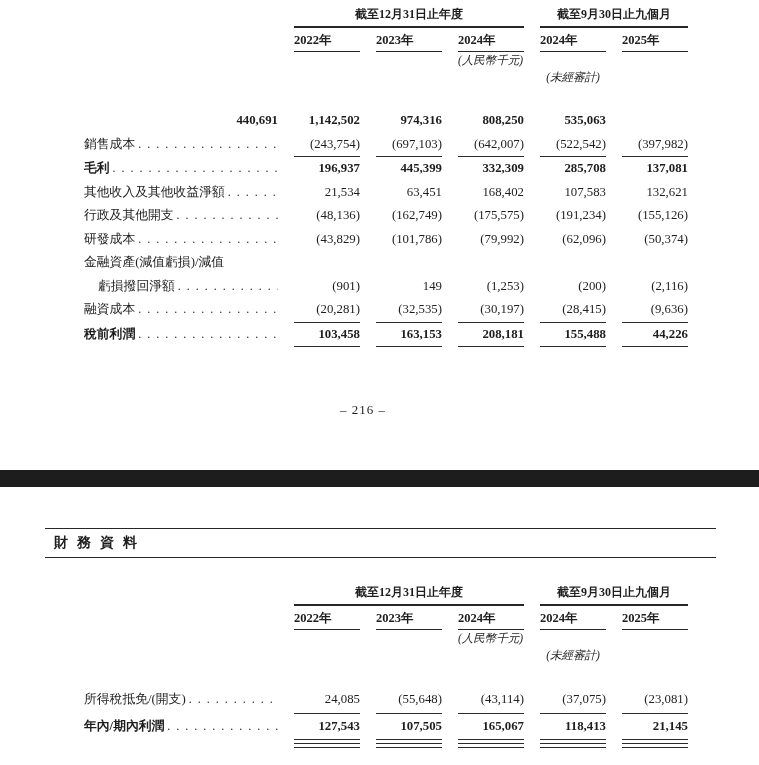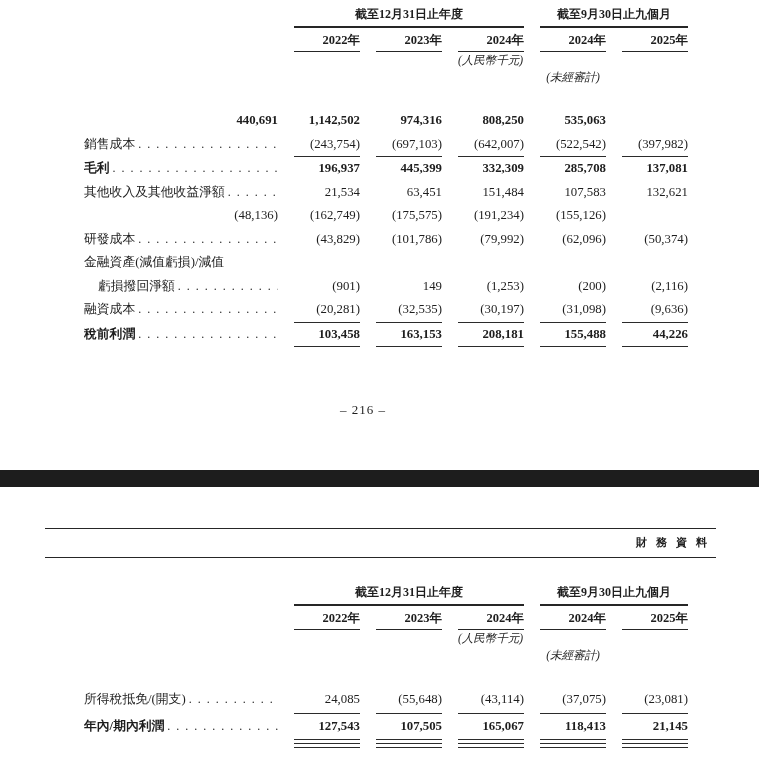--- a/index.html
+++ b/index.html
@@ -14,21 +14,21 @@
   #table2{top:584px;}
 
   .grid-row{display:grid;grid-template-columns:194px repeat(5,66px);column-gap:16px;align-items:baseline;}
   .group-row{display:grid;grid-template-columns:194px 230px 148px;column-gap:16px;}
   .group-cell{
     text-align:center;font-weight:bold;font-size:12px;line-height:16px;
     padding-bottom:4px;border-bottom:2px solid #262626;white-space:nowrap;
   }
   .year-row{margin-top:4px;}
   .year-cell{
-    text-align:right;font-weight:bold;font-size:12.5px;line-height:16px;
+    text-align:left;font-weight:bold;font-size:12.5px;line-height:16px;
     padding-bottom:3px;border-bottom:1.5px solid #262626;white-space:nowrap;
   }
   .note-row{height:17px;}
   .note-row2{height:19px;}
   .note{font-style:italic;font-size:11.5px;white-space:nowrap;line-height:17px;}
   .note-right{}
   .note-center{text-align:center;}
 
   .tbody{margin-top:21px;}
   .trow{line-height:23.5px;font-size:12.8px;}
@@ -43,21 +43,21 @@
   .uline .tnum{border-bottom:1.4px solid #2b2b2b;}
   .rule-row{margin-top:3px;}
   .dbl{height:3px;border-top:1.4px solid #2b2b2b;border-bottom:1.4px solid #2b2b2b;}
 
   
   .page-num{position:absolute;top:402px;left:0;width:726px;text-align:center;font-size:13px;letter-spacing:1px;}
   .black-bar{position:absolute;top:470px;left:0;width:759px;height:17px;background:#1d1d1d;}
   .section-head{
     position:absolute;top:528px;left:45px;width:671px;
     border-top:1.5px solid #262626;border-bottom:1.5px solid #262626;
-    text-align:right;font-weight:bold;font-size:11px;line-height:19px;
+    text-align:left;font-weight:bold;font-size:14px;line-height:19px;
     padding:4px 0 5px 0;letter-spacing:9px;text-indent:9px;
   }
 </style>
 </head>
 <body>
 
 <div class="fin-table" id="table1">
 
   <div class="group-row">
     <div></div>
@@ -126,27 +126,31 @@
       <div class="tnum">137,081</div>
     </div>
 
     <div class="grid-row trow">
       <div class="tlabel">
           <span class="tlabel-text">其他收入及其他收益淨額</span>
           <span class="leader"></span>
         </div>
       <div class="tnum">21,534</div>
       <div class="tnum">63,451</div>
-      <div class="tnum">151,484</div>
+      <div class="tnum">168,402</div>
       <div class="tnum">107,583</div>
       <div class="tnum">132,621</div>
     </div>
 
 
     <div class="grid-row trow">
+      <div class="tlabel">
+          <span class="tlabel-text">行政及其他開支</span>
+          <span class="leader"></span>
+        </div>
       <div class="tnum">(48,136)</div>
       <div class="tnum">(162,749)</div>
       <div class="tnum">(175,575)</div>
       <div class="tnum">(191,234)</div>
       <div class="tnum">(155,126)</div>
     </div>
 
     <div class="grid-row trow">
       <div class="tlabel">
           <span class="tlabel-text">研發成本</span>
@@ -184,21 +188,21 @@
     </div>
 
     <div class="grid-row trow uline">
       <div class="tlabel">
           <span class="tlabel-text">融資成本</span>
           <span class="leader"></span>
         </div>
       <div class="tnum">(20,281)</div>
       <div class="tnum">(32,535)</div>
       <div class="tnum">(30,197)</div>
-      <div class="tnum">(31,098)</div>
+      <div class="tnum">(28,415)</div>
       <div class="tnum">(9,636)</div>
     </div>
 
     <div class="grid-row trow bold uline">
       <div class="tlabel">
           <span class="tlabel-text">稅前利潤</span>
           <span class="leader"></span>
         </div>
       <div class="tnum">103,458</div>
       <div class="tnum">163,153</div>

